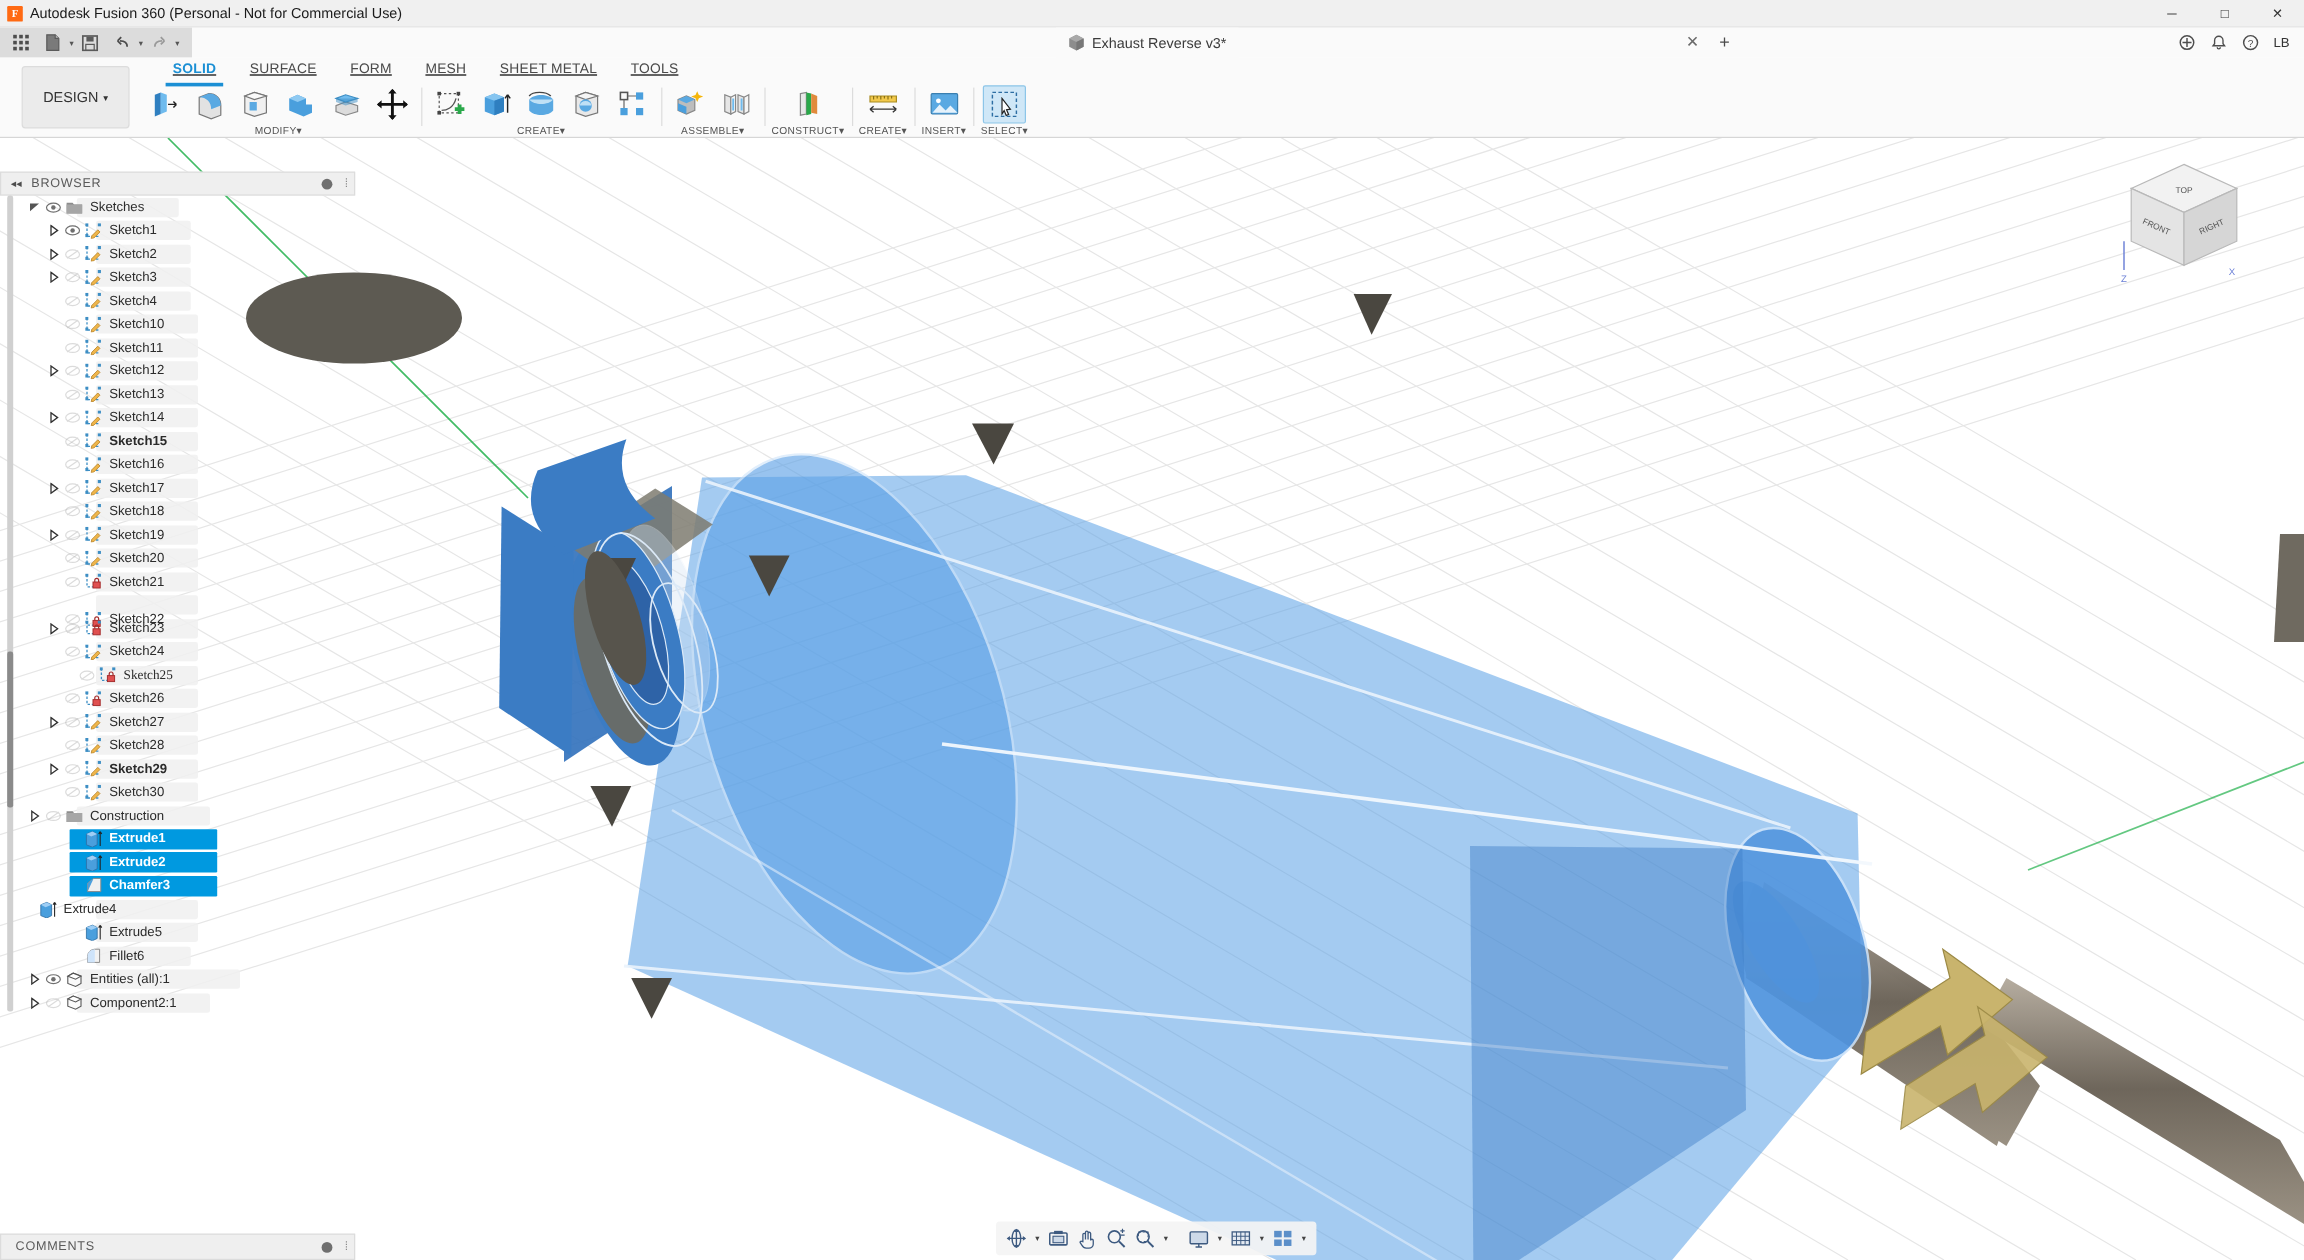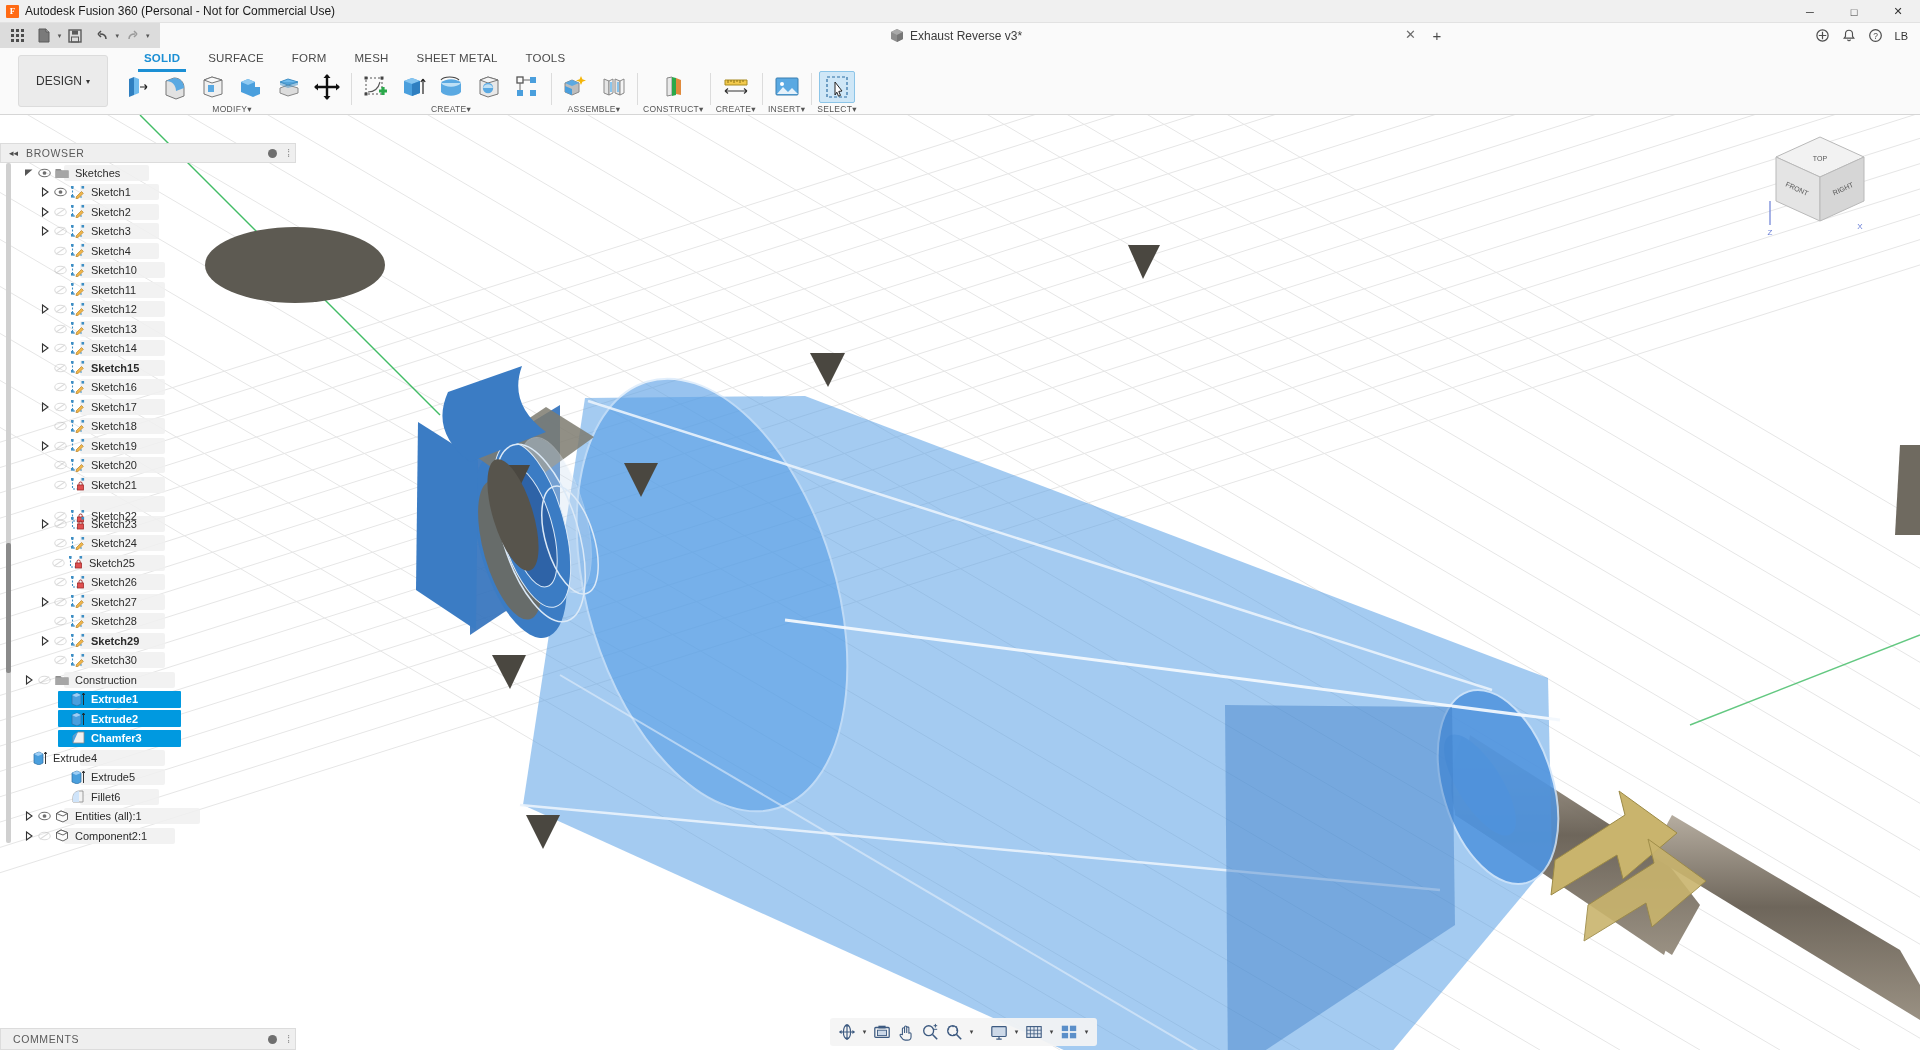--- a/index.html
+++ b/index.html
@@ -67,21 +67,21 @@
   .ribbon {
     position:absolute; left:0; top:48px; width:1920px; height:67px;
     background:#fafafa; border-bottom:1px solid #d6d6d6;
   }
   .design-btn {
     position:absolute; left:18px; top:7px; width:90px; height:52px;
     background:#ebebeb; border:1px solid #dcdcdc; border-radius:3px;
     display:flex; align-items:center; justify-content:center;
     font-size:12px; color:#333; gap:4px;
   }
-  .tabs { position:absolute; left:130px; top:0px; height:20px; display:flex; }
+  .tabs { position:absolute; left:130px; top:0px; height:20px; display:flex;text-decoration:underline; }
   .rtab {
     font-size:11.5px; color:#4a4a4a; padding:4px 14px 3px 14px; letter-spacing:.2px;
     position:relative; white-space:nowrap;
   }
   .rtab.active { color:#1b8fd4; font-weight:bold; }
   .rtab.active:after {
     content:""; position:absolute; left:8px; right:8px; bottom:-4px; height:3px; background:#1b8fd4;
   }
   .panels { position:absolute; left:113px; top:22px; height:45px; display:flex; align-items:flex-start; }
   .panel { display:flex; flex-direction:column; align-items:center; position:relative;
@@ -1073,21 +1073,21 @@
               <rect x="10.5" y="0" width="2.6" height="2.6" fill="#3d8ec4"></rect>
               <rect x="0" y="9" width="2.6" height="2.6" fill="#3d8ec4"></rect>
               <path d="M5.5 10.5l5-5 1.8 1.8-5 5-2.3.5z" fill="#f0b64a" stroke="#b8832a" stroke-width=".7"></path>
             </svg>
           </span>
           <span class="tlabel">Sketch24</span>
         </div>
       </div>
       <div class="trow">
         <div class="hl" style="left: 80px; width: 85.2px;"></div>
-        <div class="tw" style="padding-left: 36px;">
+        <div class="tw" style="padding-left: 50px; font-family: Liberation Serif, serif;">
           <span class="arrow"></span>
           <span class="eye">
             <svg width="13" height="10" viewBox="0 0 14 10" opacity=".35">
               <ellipse cx="7" cy="5" rx="6.2" ry="4" fill="none" stroke="#999" stroke-width="1.1"></ellipse>
               <path d="M2 8.5L12 1.5" stroke="#999" stroke-width="1.1"></path>
             </svg>
           </span>
           <span class="ico">
             <svg width="14" height="13" viewBox="0 0 14 13">
               <path d="M1.5 1v10h10" fill="none" stroke="#3d8ec4" stroke-width="1.1" stroke-dasharray="2 1.5"></path>

